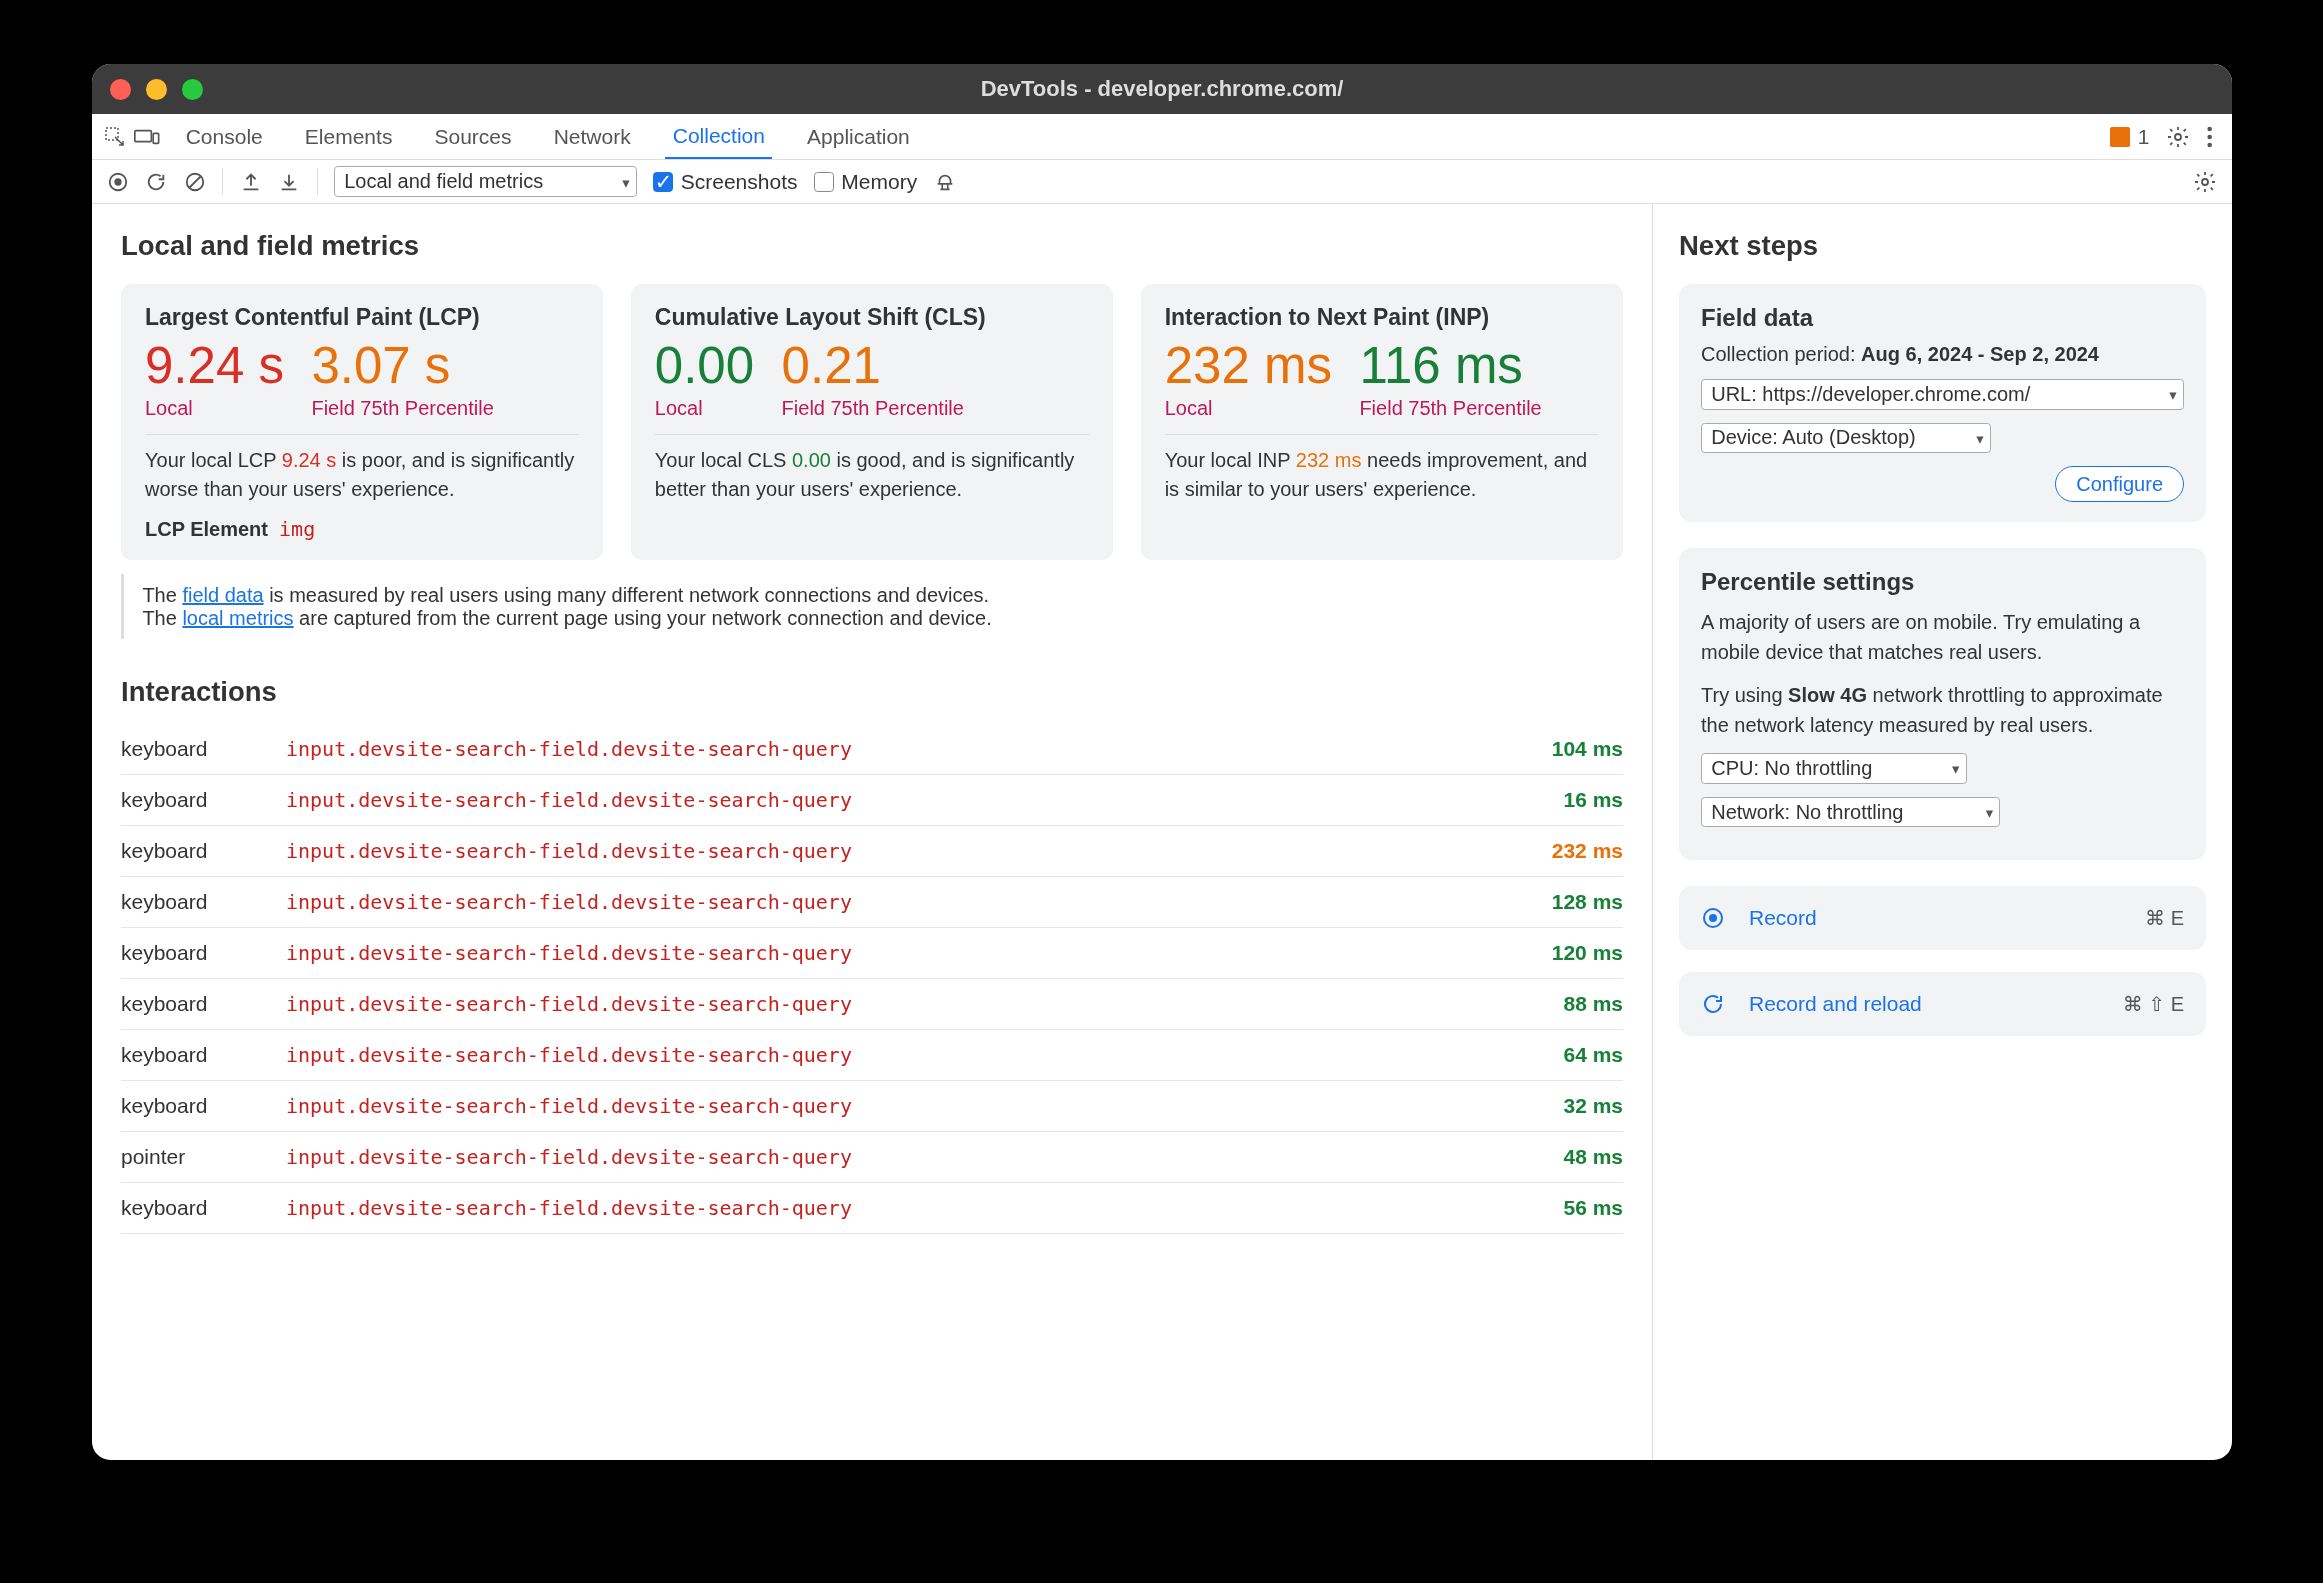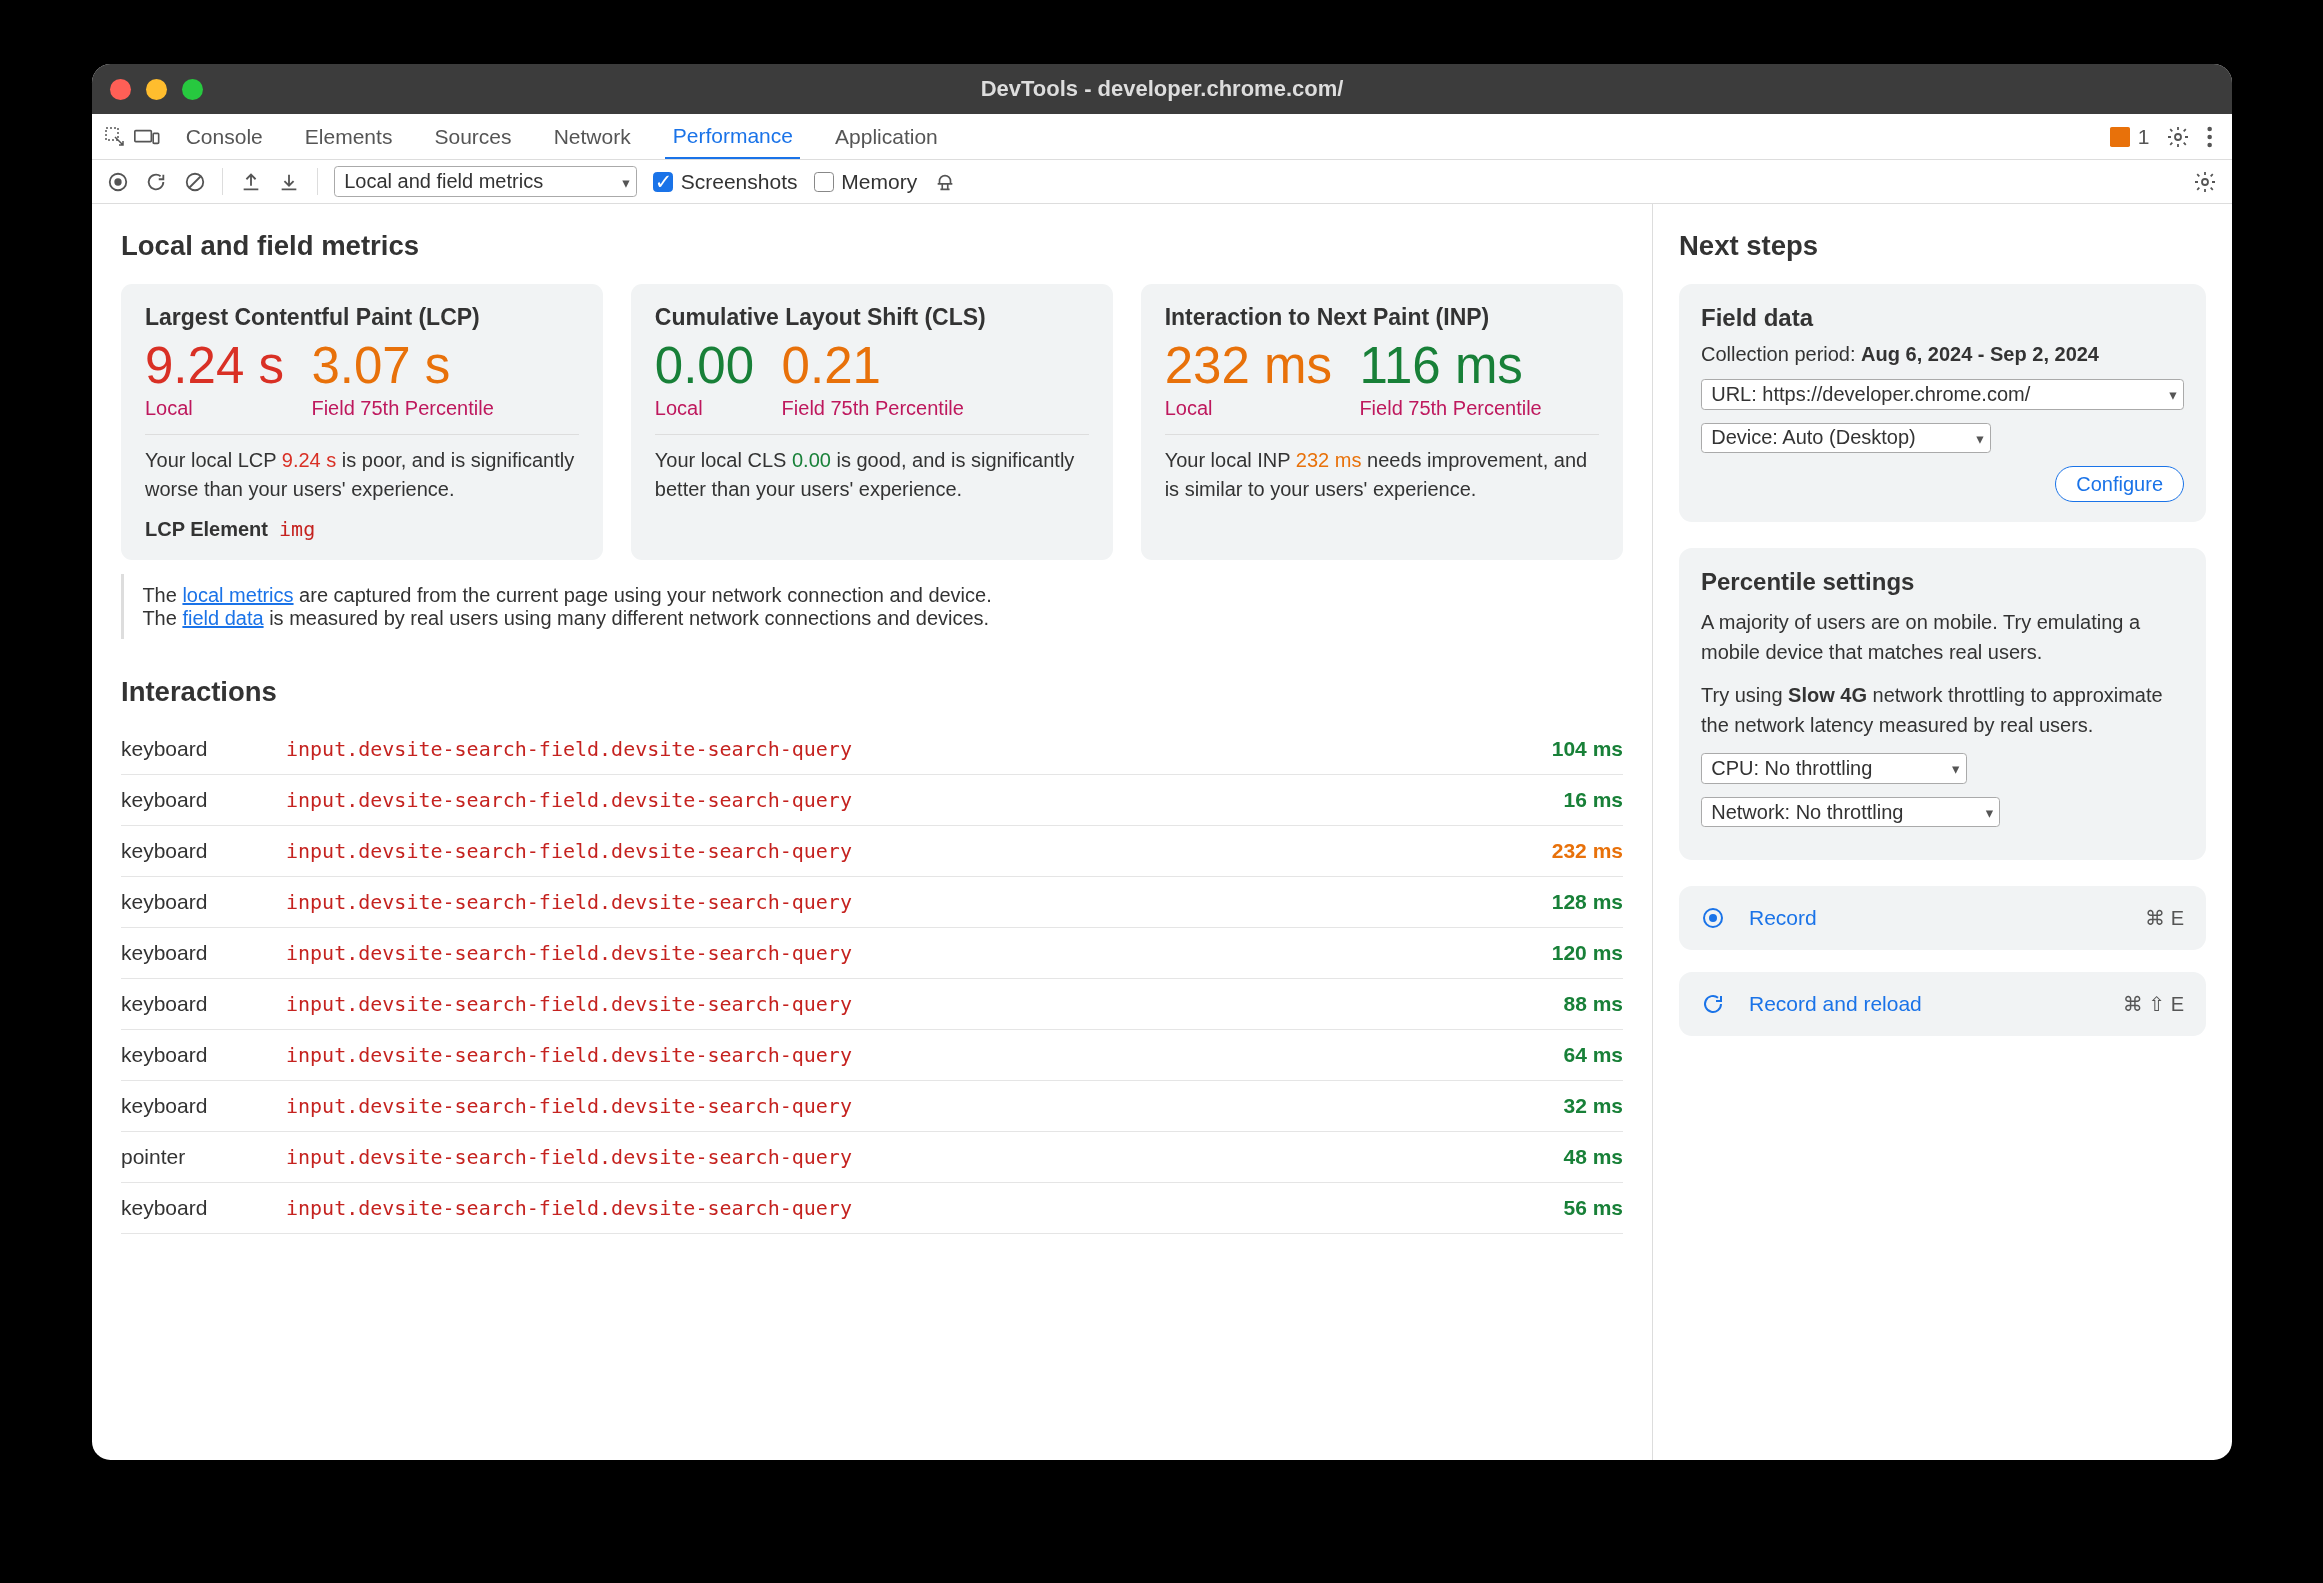--- a/index.html
+++ b/index.html
@@ -204,21 +204,21 @@
             <rect x="2" y="5" width="18" height="12" rx="1"></rect>
             <rect x="22" y="8" width="6" height="11" rx="1"></rect>
           </svg>
       </span>
     </div>
     <div class="tabs" id="tabs-container">
         <div class="tab">Console</div>
         <div class="tab">Elements</div>
         <div class="tab">Sources</div>
         <div class="tab">Network</div>
-        <div class="tab active">Performance</div>
+        <div class="tab active">Collection</div>
         <div class="tab">Application</div>
       </div>
     <div class="spacer"></div>
     <div class="righticons">
       <span class="issue-badge">
           <svg width="13" height="13" viewBox="0 0 10 10">
             <rect width="10" height="10" fill="#e8710a"></rect>
           </svg>
         </span>
       <span style="color:#555;">1</span>
@@ -353,22 +353,22 @@
             </div>
           </div>
           <hr>
           <div class="card-desc">
             <span>Your local INP </span><span class="warn">232 ms</span><span> needs improvement, and is similar to your users' experience.</span>
           </div>
         </div>
       </div>
 
       <div class="infobox">
+        <div><span>The </span><a href="#">field data</a><span> is measured by real users using many different network connections and devices.</span></div>
         <div><span>The </span><a href="#">local metrics</a><span> are captured from the current page using your network connection and device.</span></div>
-        <div><span>The </span><a href="#">field data</a><span> is measured by real users using many different network connections and devices.</span></div>
       </div>
 
       <div class="interactions-title">Interactions</div>
       <div id="interactions-list">
           <div class="irow">
             <div class="itype">keyboard</div>
             <div class="isel">input.devsite-search-field.devsite-search-query</div>
             <div class="idur good">104 ms</div>
           </div>
           <div class="irow">

